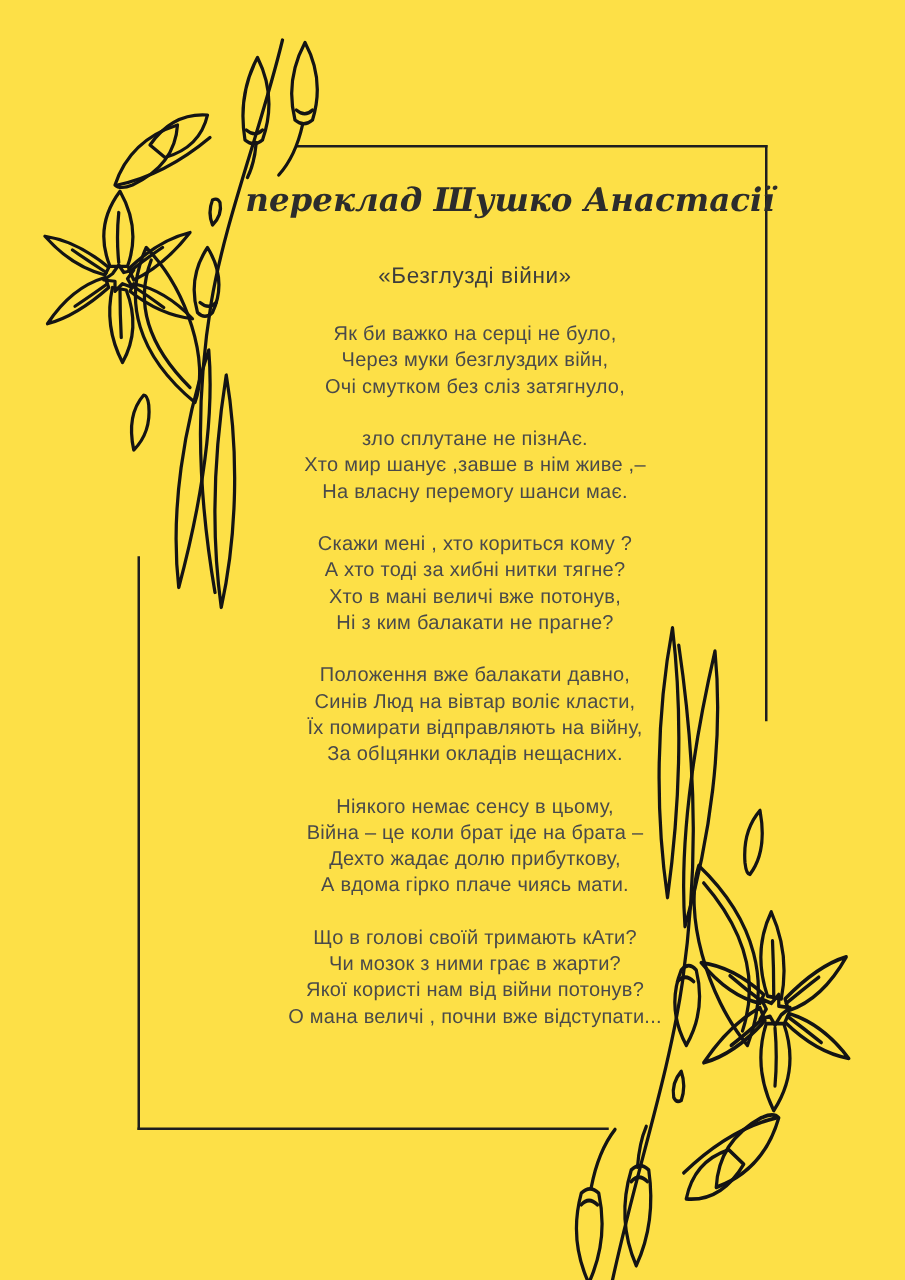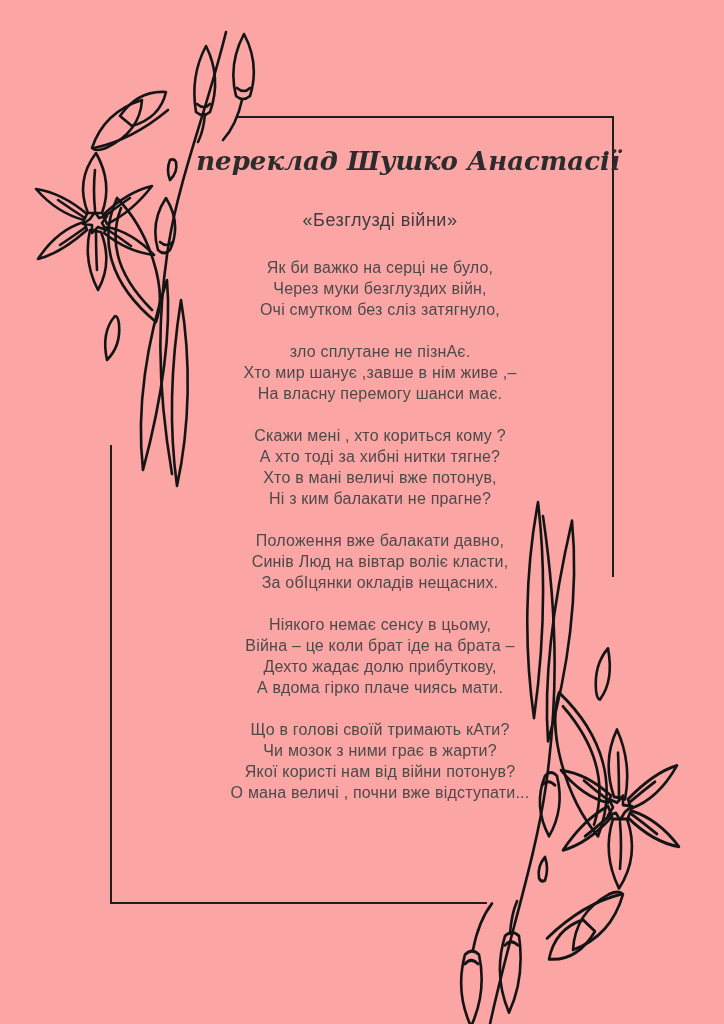--- a/index.html
+++ b/index.html
@@ -1,18 +1,18 @@
 <!DOCTYPE html>
 <html><head>
 <meta charset="utf-8">
 <style>
   html,body{margin:0;padding:0;background:#ffffff;}
   body{width:724px;height:1024px;overflow:hidden;position:relative;
        font-family:"Liberation Sans",sans-serif;}
-  .page{position:absolute;inset:0;background:#fca5a5;}
+  .page{position:absolute;inset:0;background:#fde047;}
 
   
   .frame{position:absolute;background:#1e1e1e;}
   .frame-top{left:237px;top:116px;width:377px;height:2px;}
   .frame-right{left:612px;top:116px;width:2px;height:461px;}
   .frame-bottom{left:110px;top:902px;width:377px;height:2px;}
   .frame-left{left:110px;top:445px;width:2px;height:459px;}
 
   
   .content{position:absolute;left:130px;top:0;width:500px;text-align:center;}
@@ -106,20 +106,21 @@
       </div>
       <div class="stanza">
         <div class="line">Скажи мені , хто кориться кому ?</div>
         <div class="line">А хто тоді за хибні нитки тягне?</div>
         <div class="line">Хто в мані величі вже потонув,</div>
         <div class="line">Ні з ким балакати не прагне?</div>
       </div>
       <div class="stanza">
         <div class="line">Положення вже балакати давно,</div>
         <div class="line">Синів Люд на вівтар воліє класти,</div>
+        <div class="line">Їх помирати відправляють на війну,</div>
         <div class="line">За обІцянки окладів нещасних.</div>
       </div>
       <div class="stanza">
         <div class="line">Ніякого немає сенсу в цьому,</div>
         <div class="line">Війна – це коли брат іде на брата –</div>
         <div class="line">Дехто жадає долю прибуткову,</div>
         <div class="line">А вдома гірко плаче чиясь мати.</div>
       </div>
       <div class="stanza">
         <div class="line">Що в голові своїй тримають кАти?</div>

